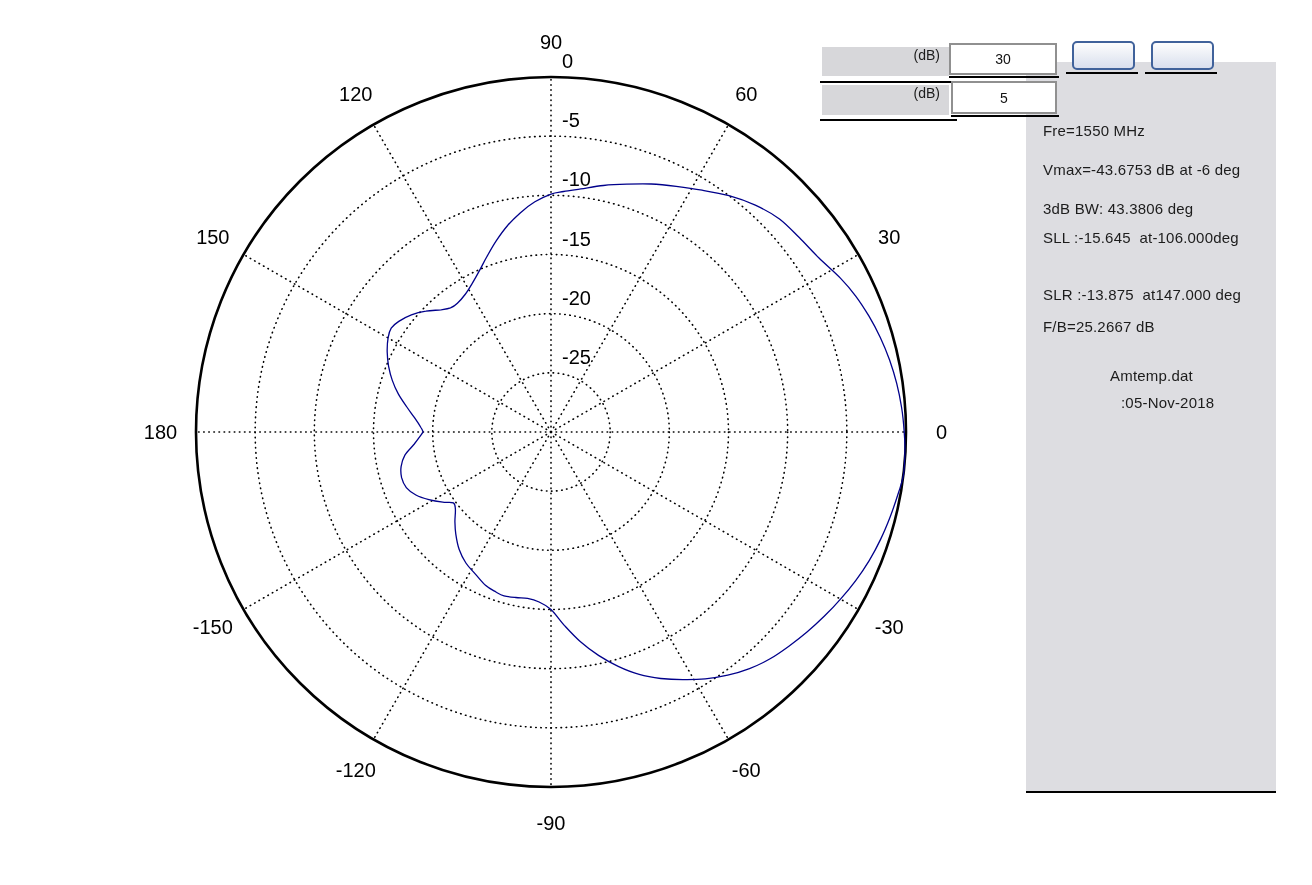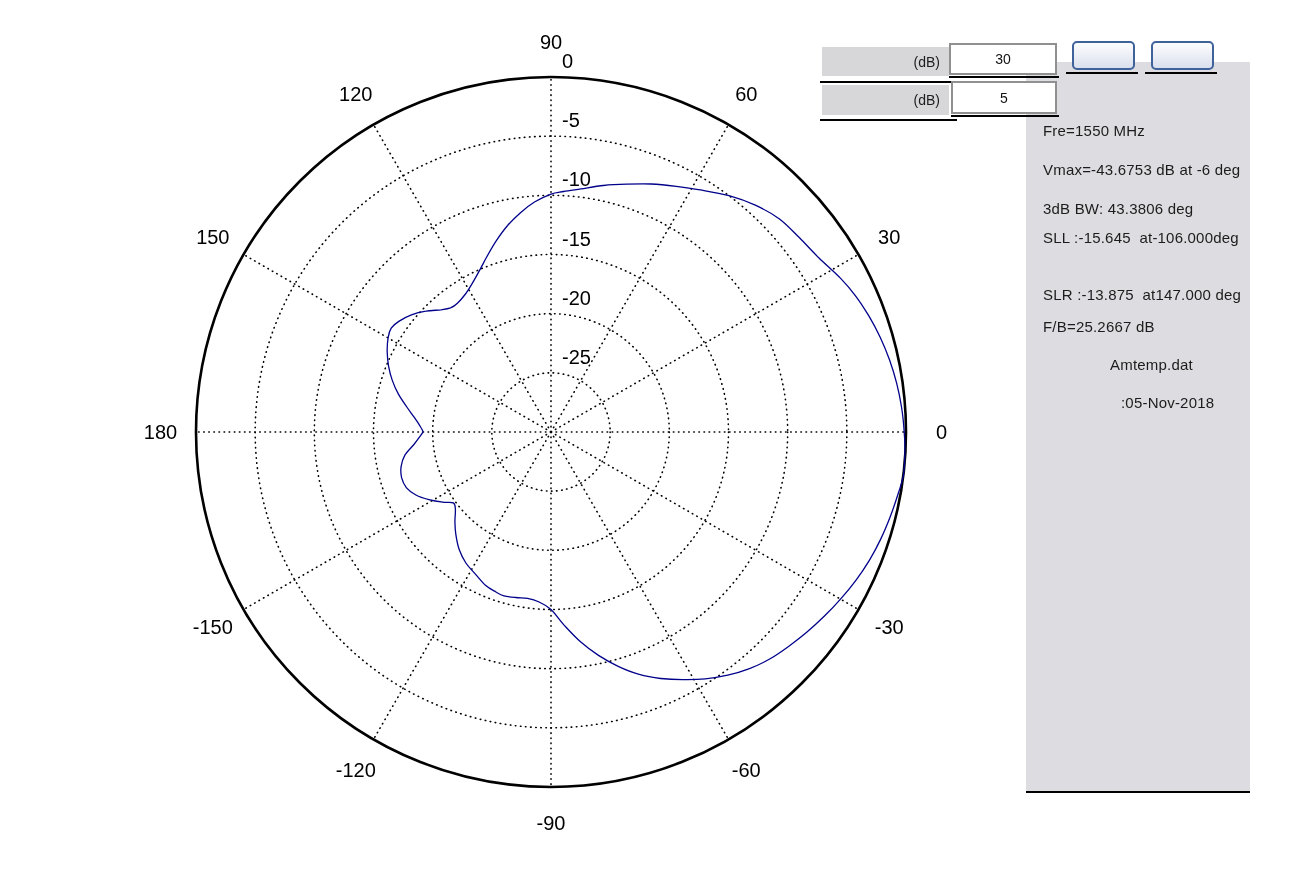--- a/index.html
+++ b/index.html
@@ -2,29 +2,29 @@
 <html><head>
 <meta charset="utf-8">
 <style>
   html,body{margin:0;padding:0;background:#fff;}
   .screen{
     position:relative;width:1312px;height:885px;background:#ffffff;
     font-family:"Liberation Sans",sans-serif;overflow:hidden;
   }
   svg{position:absolute;left:0;top:0;}
   .panel{
-    position:absolute;left:1026px;top:62px;width:224px;height:731px;
+    position:absolute;left:1026px;top:62px;width:250px;height:731px;
     background:#dddde1;border-bottom:2px solid #000;box-sizing:border-box;
   }
   .info-line{
     position:absolute;left:17px;font-size:15px;color:#1c1c1c;letter-spacing:.2px;white-space:pre;
   }
   .label-strip{
     position:absolute;background:#d7d7da;color:#1c1c1c;font-size:14px;
-    display:flex;align-items:center;justify-content:flex-end;padding-right:9px;box-sizing:border-box;
+    display:flex;justify-content:flex-end;padding-right:9px;box-sizing:border-box;
   }
   .num-input{
     position:absolute;background:#fff;border:2px solid #909090;box-sizing:border-box;
     text-align:center;font-size:14px;color:#111;font-family:"Liberation Sans",sans-serif;padding:0;
   }
   .ul{position:absolute;background:#000;height:2px;}
   .tb-btn{
     position:absolute;width:63px;height:29px;border:2px solid #40629b;border-radius:5px;
     background:linear-gradient(180deg,#fdfdfe 0%,#edf0f6 45%,#d9dfee 100%);
     box-sizing:border-box;cursor:pointer;padding:0;
@@ -35,21 +35,21 @@
 
 <div class="screen">
 
   <div class="panel">
     <div class="info-line" style="top:60px">Fre=1550 MHz</div>
     <div class="info-line" style="top:99px">Vmax=-43.6753 dB at -6 deg</div>
     <div class="info-line" style="top:138px">3dB BW: 43.3806 deg</div>
     <div class="info-line" style="top:167px">SLL :-15.645  at-106.000deg</div>
     <div class="info-line" style="top:224px">SLR :-13.875  at147.000 deg</div>
     <div class="info-line" style="top:256px">F/B=25.2667 dB</div>
-    <div class="info-line" style="top:294px;left:84px">Amtemp.dat</div>
+    <div class="info-line" style="top:305px;left:84px">Amtemp.dat</div>
     <div class="info-line" style="top:332px;left:95px">:05-Nov-2018</div>
   </div>
 
   <svg id="polar-svg" width="1312" height="885">
       <line x1="551" y1="432" x2="906" y2="432" stroke="#000000" stroke-width="1.6" stroke-dasharray="0.5 4.6" stroke-linecap="round"></line>
       <line x1="551" y1="432" x2="858.4390183434757" y2="254.50000000000003" stroke="#000000" stroke-width="1.6" stroke-dasharray="0.5 4.6" stroke-linecap="round"></line>
       <line x1="551" y1="432" x2="728.5" y2="124.56098165652429" stroke="#000000" stroke-width="1.6" stroke-dasharray="0.5 4.6" stroke-linecap="round"></line>
       <line x1="551" y1="432" x2="551" y2="77" stroke="#000000" stroke-width="1.6" stroke-dasharray="0.5 4.6" stroke-linecap="round"></line>
       <line x1="551" y1="432" x2="373.5000000000001" y2="124.56098165652423" stroke="#000000" stroke-width="1.6" stroke-dasharray="0.5 4.6" stroke-linecap="round"></line>
       <line x1="551" y1="432" x2="243.56098165652423" y2="254.50000000000003" stroke="#000000" stroke-width="1.6" stroke-dasharray="0.5 4.6" stroke-linecap="round"></line>

